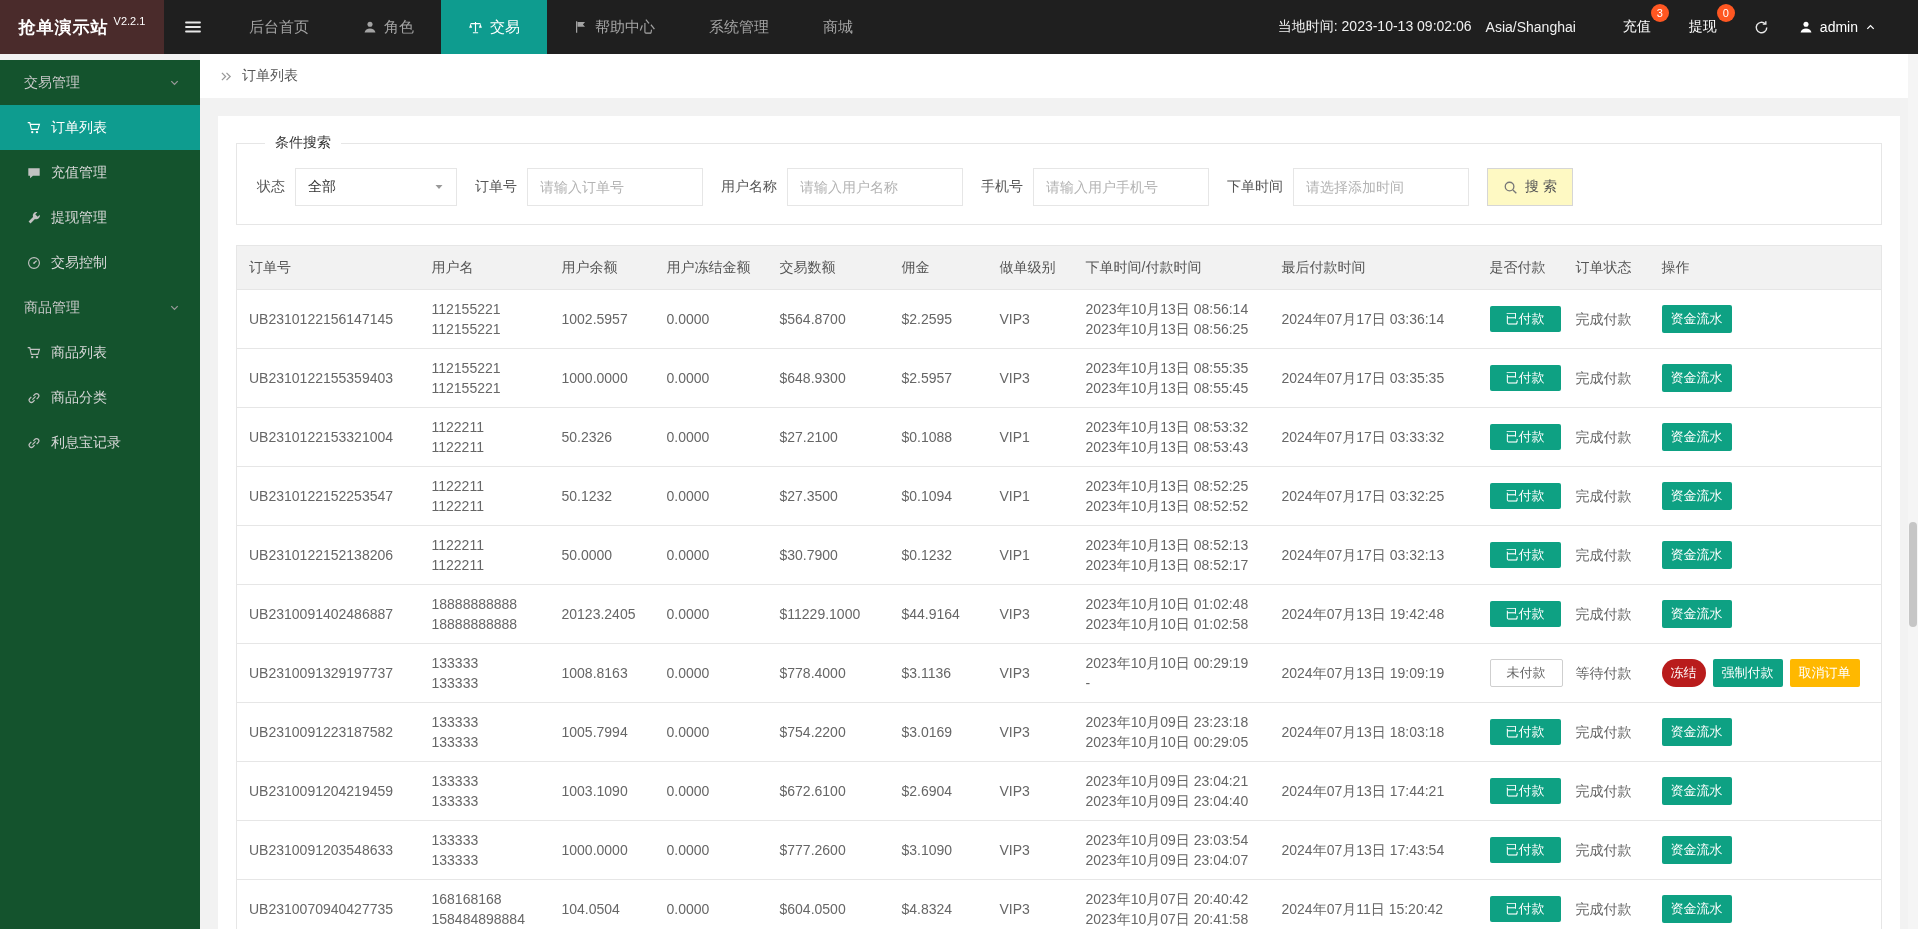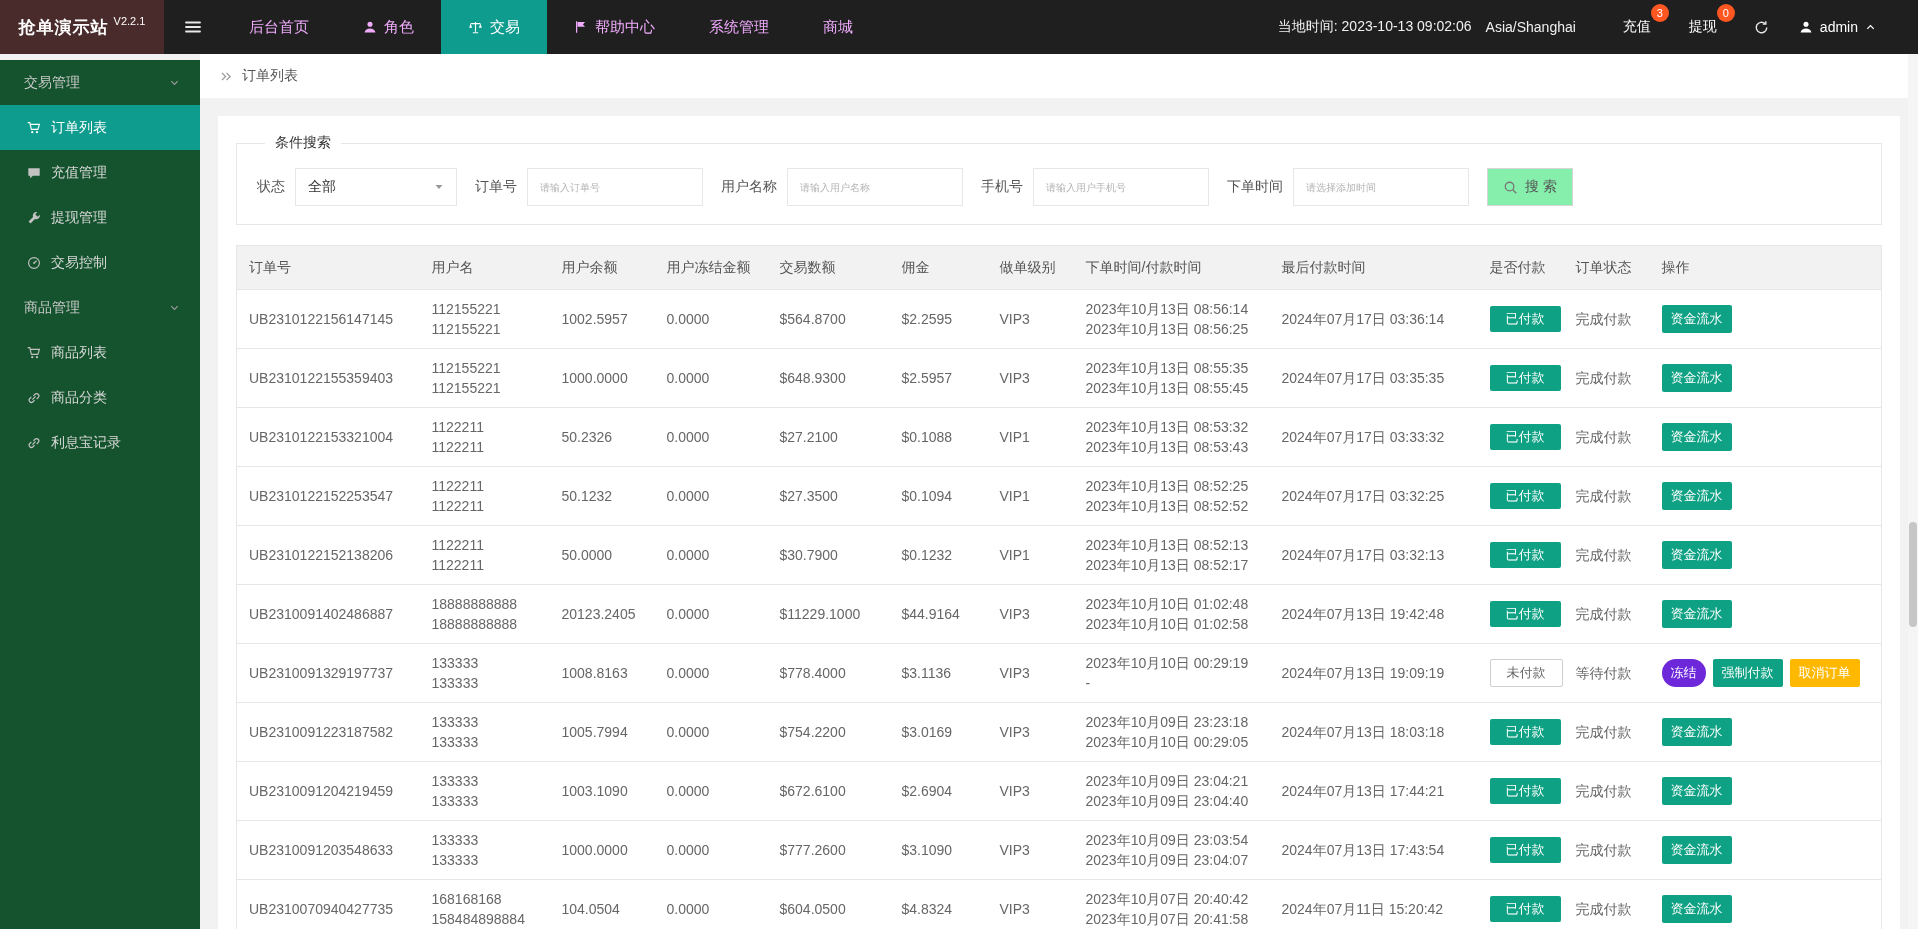--- a/index.html
+++ b/index.html
@@ -7,21 +7,21 @@
   body { font-family:"Liberation Sans","DejaVu Sans",sans-serif; background:#f2f2f2; color:#666; font-size:14px; }
   .ico { display:inline-flex; align-items:center; justify-content:center; line-height:0; }
 
   
   .topbar { position:fixed; top:0; left:0; width:1918px; height:54px; background:#1f1f1f; display:flex; align-items:stretch; z-index:20; }
   .logo { width:164px; background:#4a2b2b; color:#fff; display:flex; align-items:center; justify-content:center; gap:5px; }
   .logo-title { font-size:17px; font-weight:bold; letter-spacing:1px; }
   .logo-version { font-size:11px; margin-top:-12px; }
   .hamburger { width:58px; display:flex; align-items:center; justify-content:center; color:#e8e8e8; cursor:pointer; }
   .topnav { display:flex; align-items:stretch; }
-  .nav-item { display:flex; align-items:center; gap:7px; padding:0 27px; color:#f0abfc; font-size:15px; cursor:pointer; }
+  .nav-item { display:flex; align-items:center; gap:7px; padding:0 27px; color:#a3a3a3; font-size:15px; cursor:pointer; }
   .nav-item.active { background:#0e9c8f; color:#fff; }
   .topbar-right { margin-left:auto; display:flex; align-items:center; }
   .time-text { color:#f0f0f0; margin-right:14px; }
   .tz-text { color:#f0f0f0; margin-right:28px; }
   .quick { position:relative; height:54px; display:flex; align-items:center; padding:0 19px; color:#fff; cursor:pointer; }
   .quick .num { position:absolute; top:4px; right:1px; min-width:18px; height:18px; border-radius:9px; background:#ff5722; color:#fff; font-size:11px; display:flex; align-items:center; justify-content:center; padding:0 4px; }
   .refresh { padding:0 18px; color:#e8e8e8; height:54px; display:flex; align-items:center; cursor:pointer; }
   .admin { display:flex; align-items:center; gap:7px; color:#fff; padding:0 42px 0 12px; height:54px; cursor:pointer; }
 
   
@@ -41,39 +41,39 @@
   .main { position:fixed; top:98px; left:200px; width:1718px; height:831px; background:#f2f2f2; padding:18px; overflow:hidden; }
   .card { background:#fff; width:100%; height:1000px; padding:18px; }
 
   fieldset.search-fieldset { border:1px solid #e6e6e6; padding:16px 18px 18px; }
   legend { padding:0 10px; margin-left:10px; color:#333; font-size:14px; }
   .form-row { display:flex; align-items:center; }
   .f-label { color:#555; margin:0 10px 0 18px; white-space:nowrap; }
   .f-label.first { margin-left:2px; }
   .select { width:162px; height:38px; border:1px solid #e6e6e6; background:#fff; display:flex; align-items:center; padding:0 12px; color:#333; cursor:pointer; }
   .select .caret { margin-left:auto; color:#999; }
-  input.f-input { width:176px; height:38px; border:1px solid #e6e6e6; padding:0 12px; font-size:10px; color:#333; outline:none; font-family:inherit; }
+  input.f-input { width:176px; height:38px; border:1px solid #e6e6e6; padding:0 12px; font-size:14px; color:#333; outline:none; font-family:inherit; }
   input.f-input::placeholder { color:#b3b3b3; }
-  .search-btn { margin-left:18px; height:38px; padding:0 15px; background:#86efac; border:1px solid #d6d6d6; display:inline-flex; align-items:center; gap:7px; color:#555; font-size:14px; cursor:pointer; font-family:inherit; }
+  .search-btn { margin-left:18px; height:38px; padding:0 15px; background:#fef9c3; border:1px solid #d6d6d6; display:inline-flex; align-items:center; gap:7px; color:#555; font-size:14px; cursor:pointer; font-family:inherit; }
   .search-btn .ico { color:#777; }
 
   
   table.orders { width:100%; border-collapse:collapse; table-layout:fixed; margin-top:20px; border:1px solid #e6e6e6; }
   th,td { text-align:left; padding:8px 12px; font-weight:normal; border-bottom:1px solid #e6e6e6; overflow:hidden; white-space:nowrap; }
   thead th { background:#f2f2f2; color:#555; height:44px; font-size:14px; }
   tbody td { height:59px; color:#666; font-size:14px; background:#fff; }
   .cell-line { line-height:20px; }
 
   .badge { display:inline-block; font-size:13px; border-radius:2px; padding:4px 16px; }
   .b-green { background:#0ea183; color:#fff; }
   .b-plain { background:#fff; color:#666; border:1px solid #cfcfcf; }
 
   .abtn { display:inline-block; font-size:13px; border:none; border-radius:2px; padding:5px 9px; color:#fff; cursor:pointer; margin-right:7px; font-family:inherit; }
   .a-green { background:#0ea183; }
-  .a-red { background:#6d28d9;border-radius:14px; }
+  .a-red { background:#b91c1c;border-radius:14px; }
   .a-yellow { background:#ffb800; }
 
   
   .scrollbar { position:fixed; top:54px; right:0; width:10px; height:875px; background:#f5f5f5; z-index:30; }
   .scrollbar .thumb { position:absolute; left:1px; width:8px; top:468px; height:105px; background:#c6c6c6; border-radius:4px; }
 </style>
 </head>
 <body>
 
 <header class="topbar">

